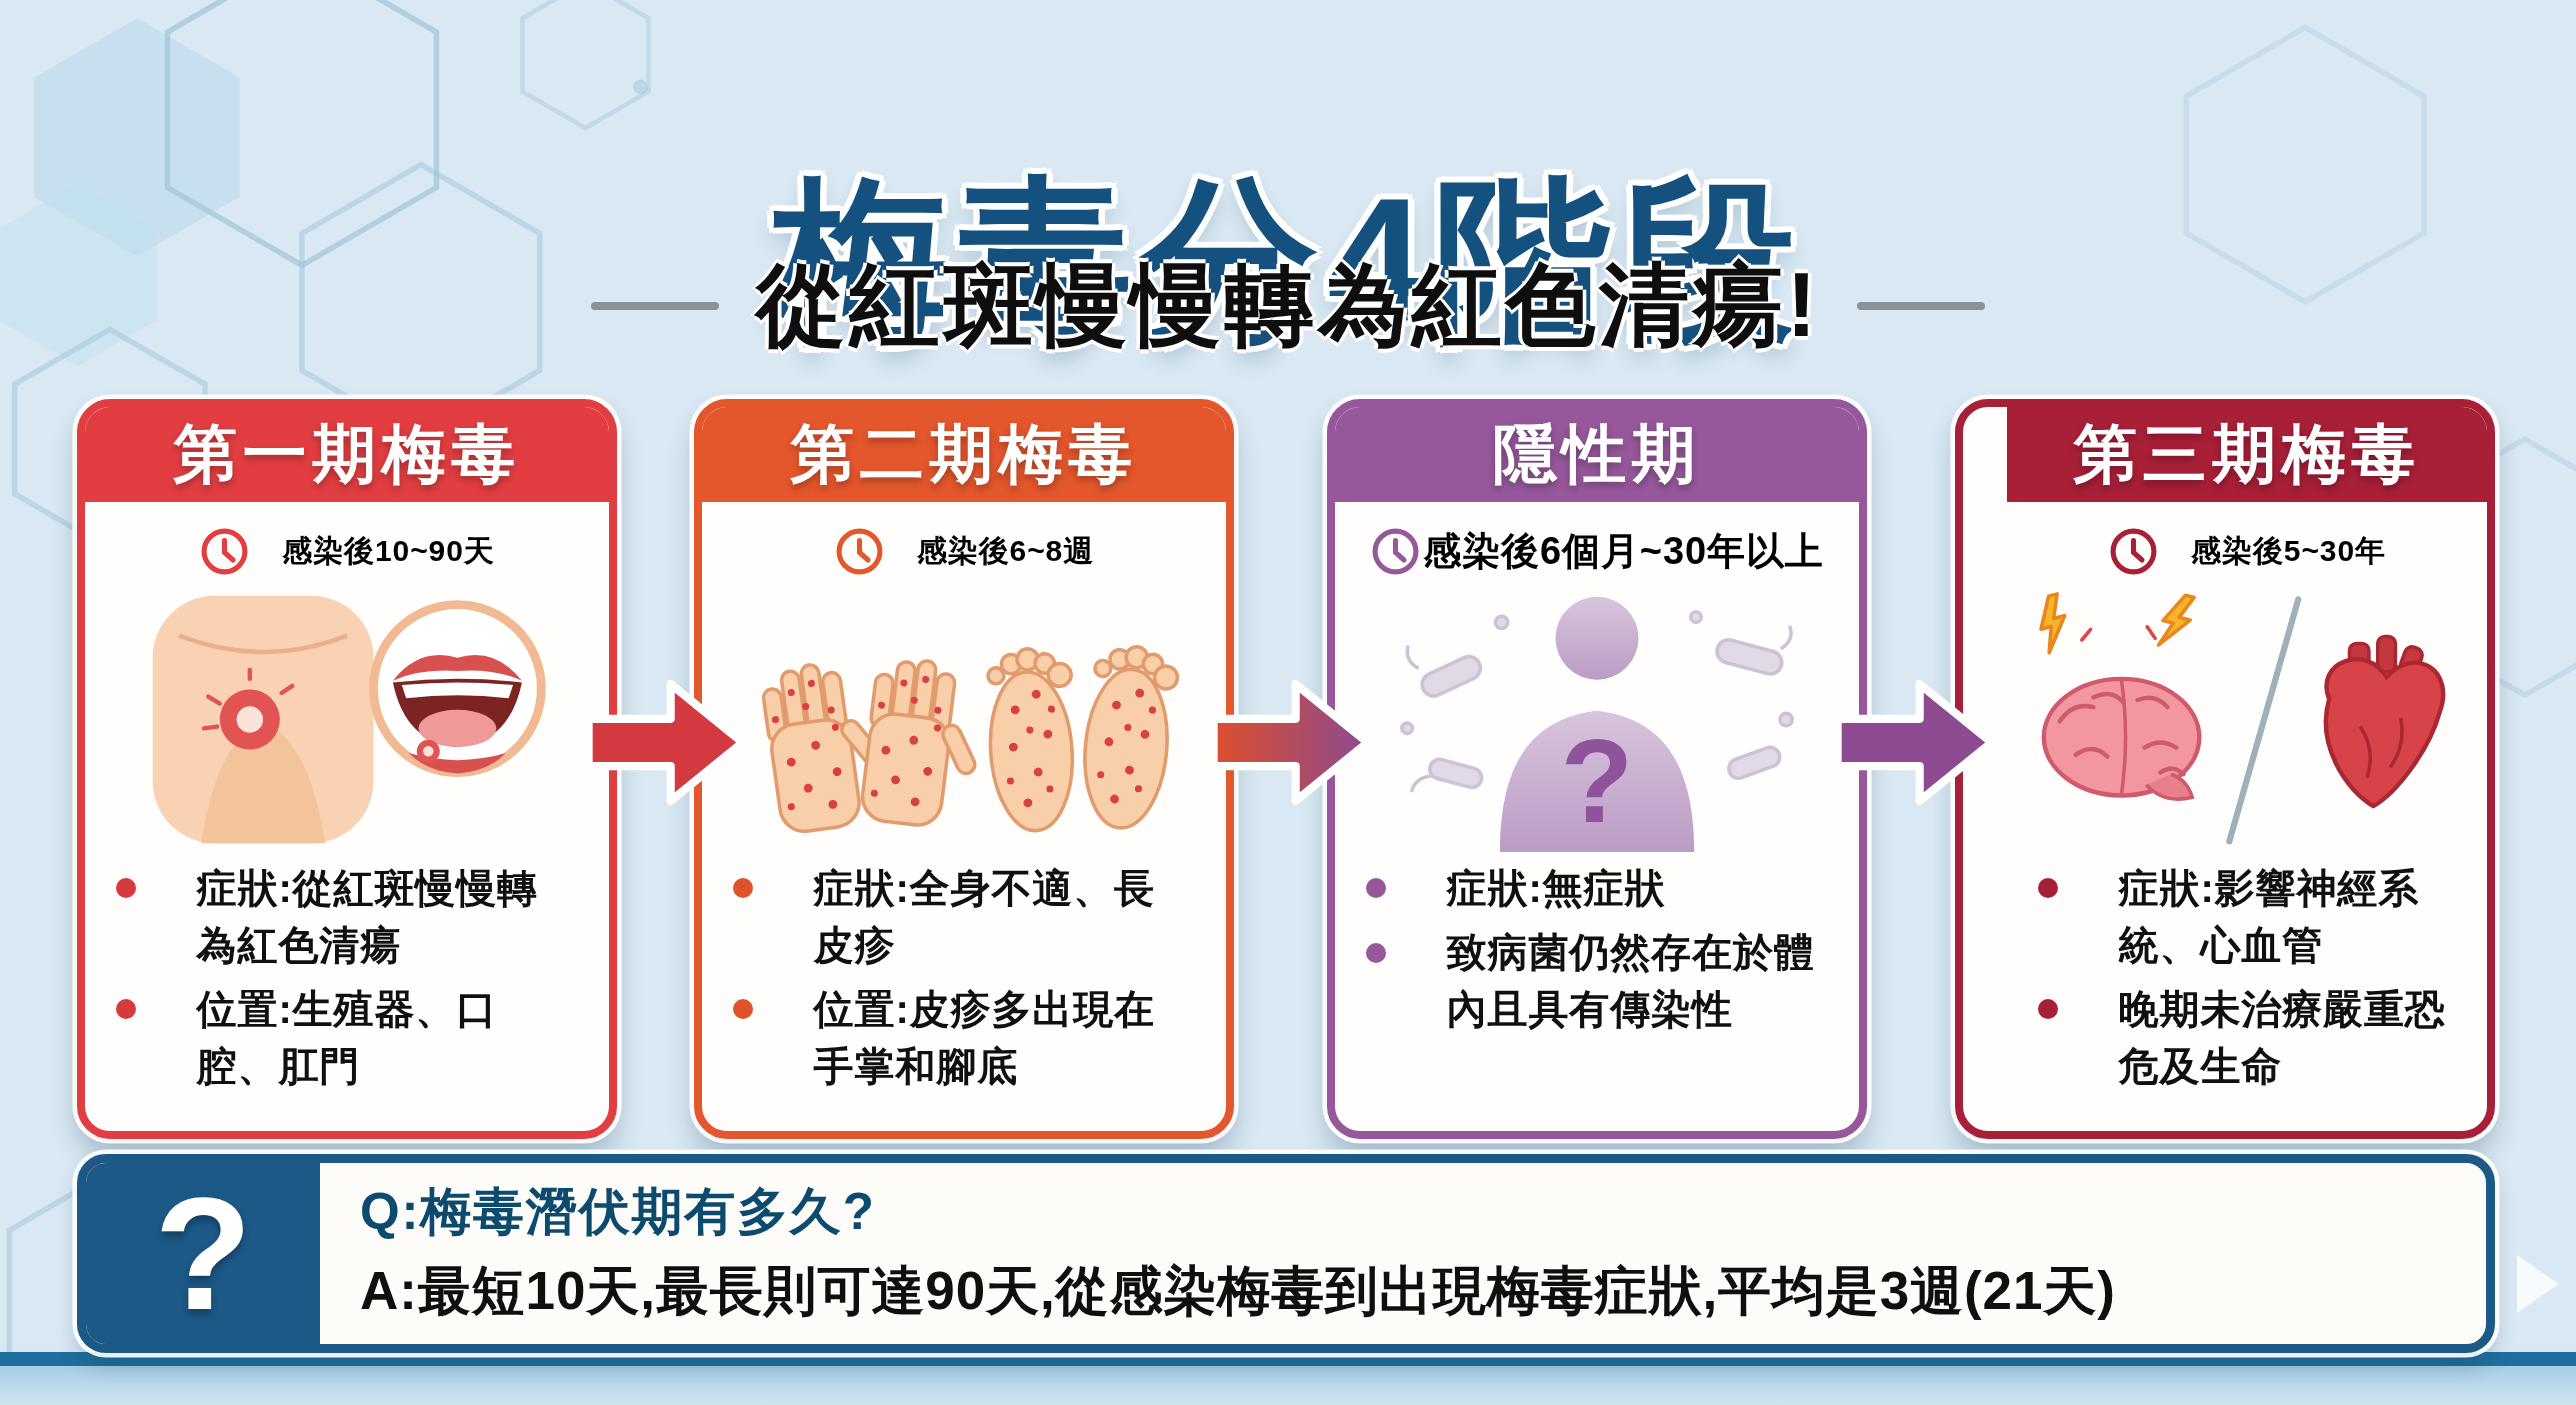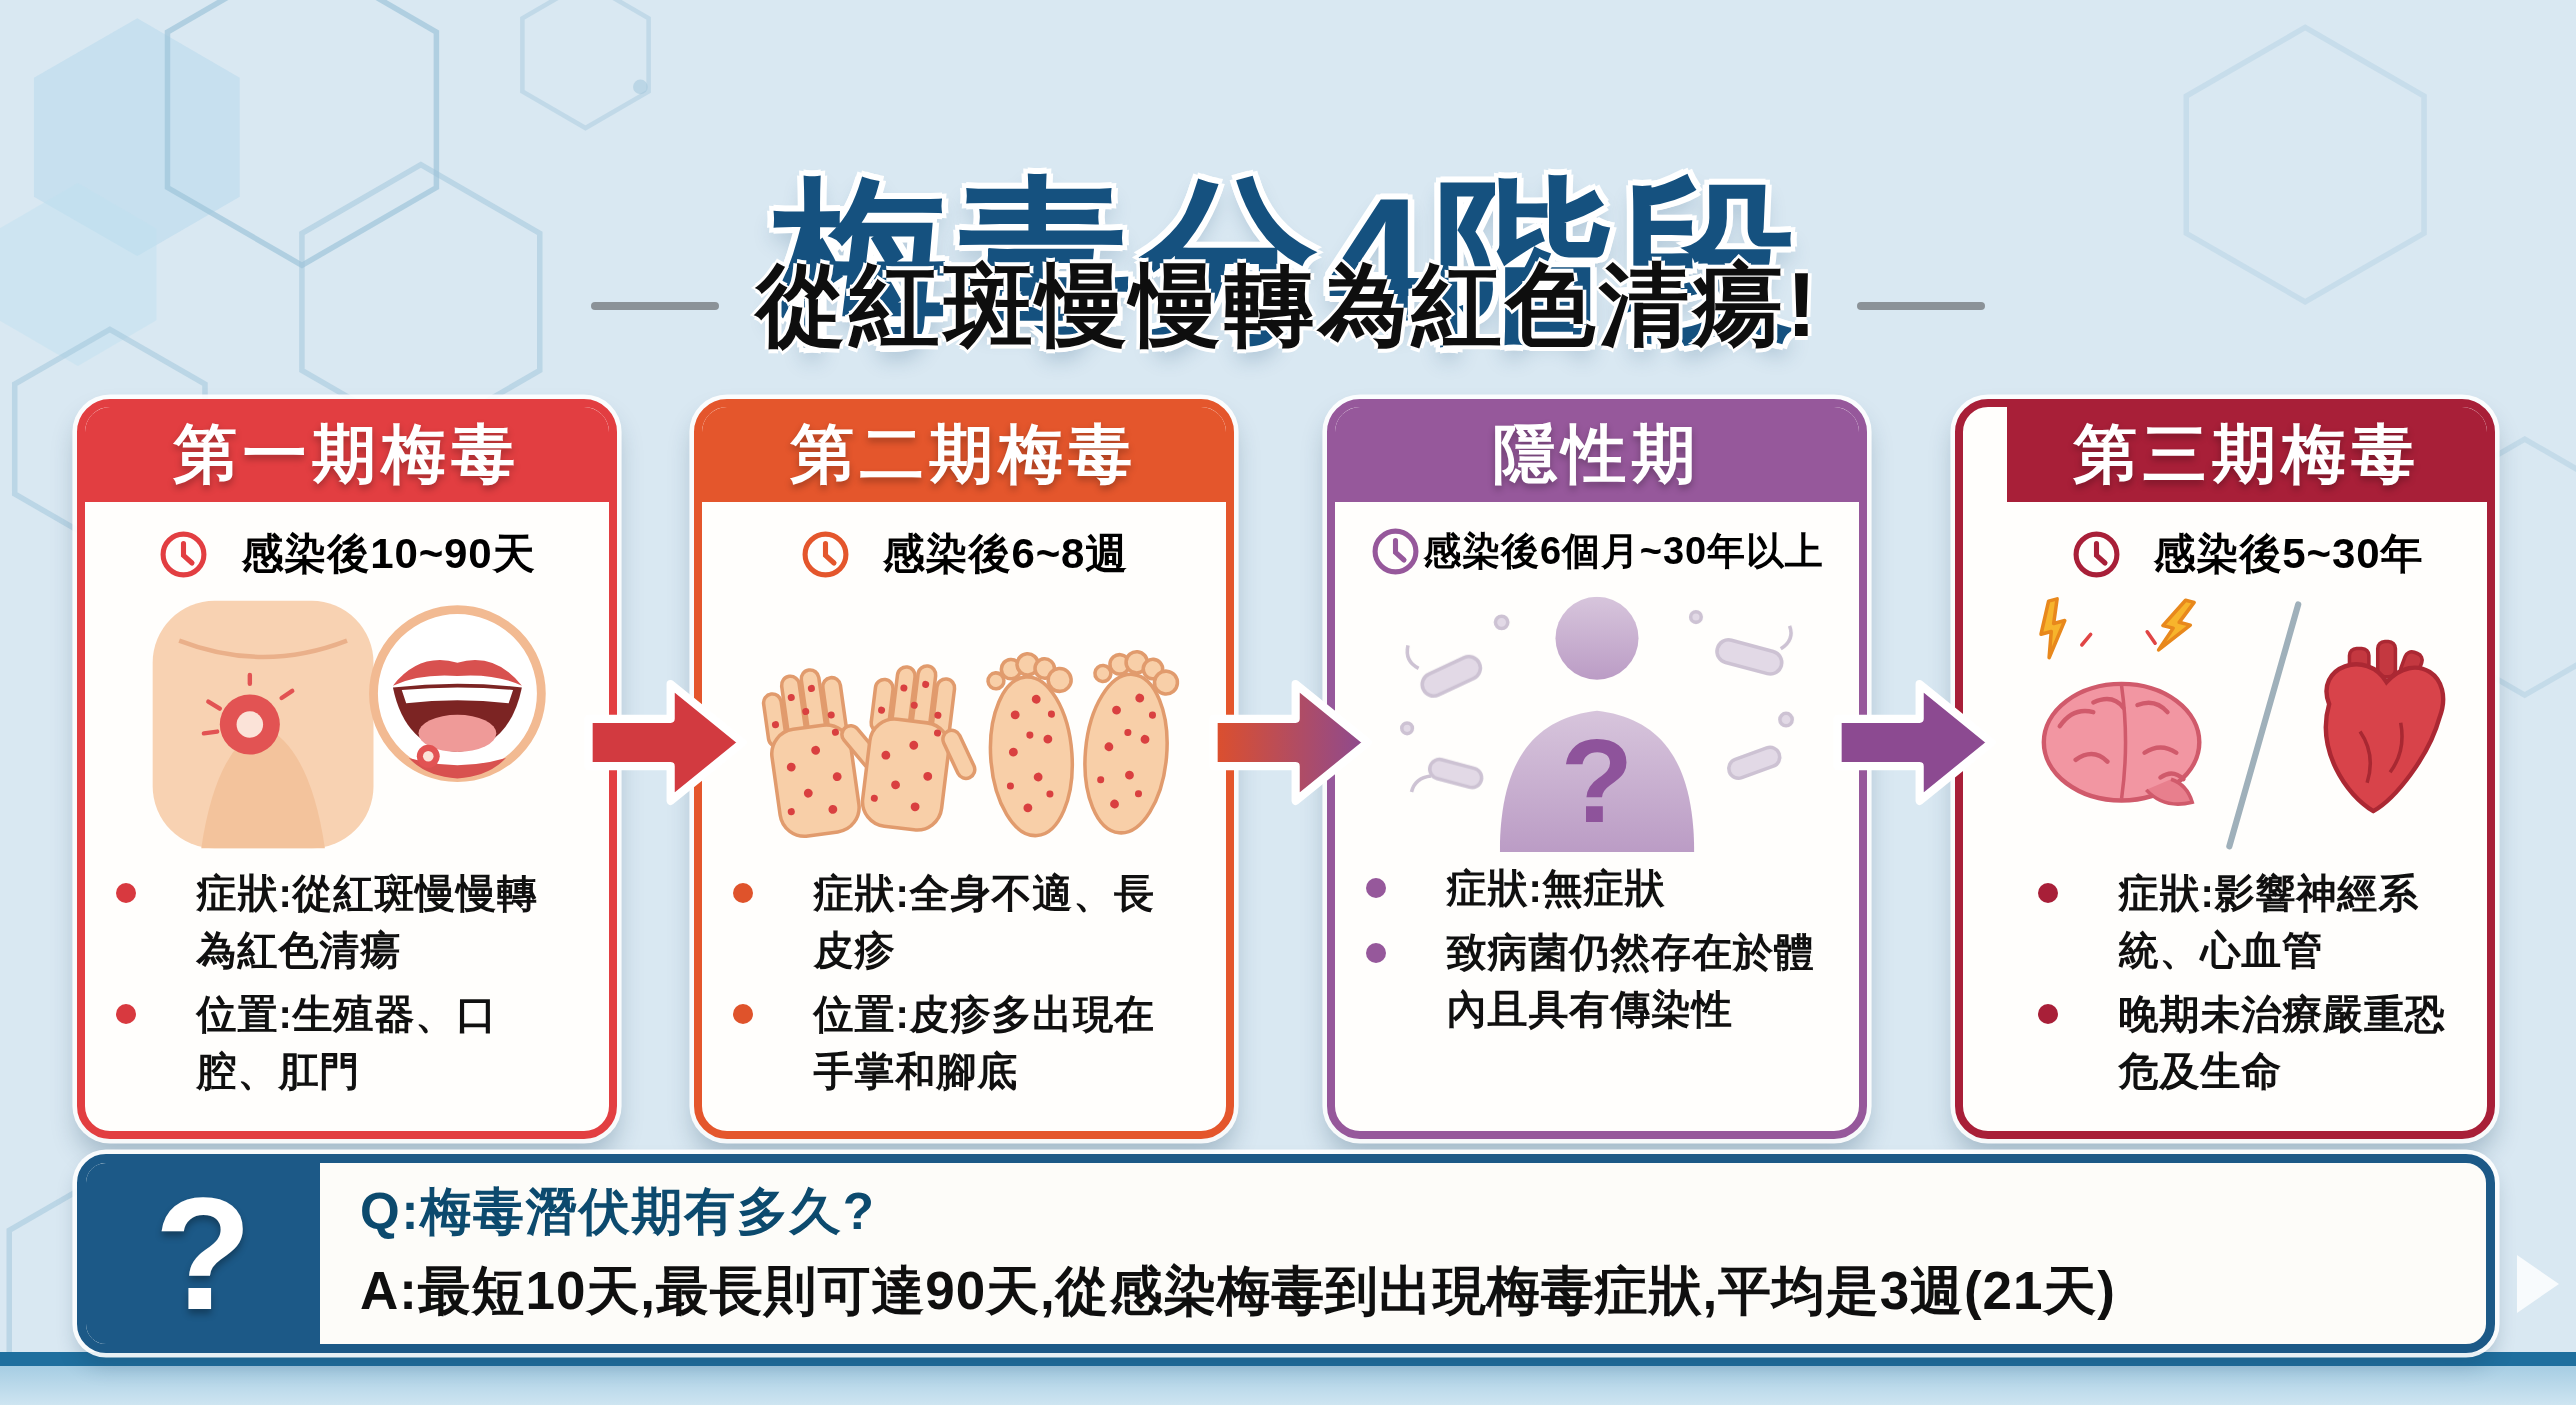--- a/index.html
+++ b/index.html
@@ -42,21 +42,21 @@
     height:95px;line-height:95px;text-align:center;color:#fff;
     font-size:64px;font-weight:900;letter-spacing:5.5px;
     text-shadow:0 3.7px 7.3px rgba(0,0,0,.28);
   }
   .c1 .card-header{background:#e23e41;}
   .c2 .card-header{background:#e4562c;}
   .c3 .card-header{background:#96589b;}
   .c4 .card-header{background:#a81f38;}
   .time-row{
     margin-top:24px;display:flex;align-items:center;justify-content:center;gap:32px;
-    font-size:42px;font-weight:900;color:#000;letter-spacing:0.9px;
+    font-size:30px;font-weight:900;color:#000;letter-spacing:0.9px;
   }
   .c3 .time-row{font-size:38px;gap:2px;}
   .clock{width:51px;height:51px;flex:none;}
   .clock circle,.clock path{fill:none;stroke-width:6;stroke-linecap:round;}
   .c1 .clock circle,.c1 .clock path{stroke:#e23e41;}
   .c2 .clock circle,.c2 .clock path{stroke:#e4562c;}
   .c3 .clock circle,.c3 .clock path{stroke:#96589b;}
   .c4 .clock circle,.c4 .clock path{stroke:#a81f38;}
   .illo{height:274px;margin-top:5.5px;display:flex;align-items:center;justify-content:center;}
   .illo svg{width:476px;height:265px;}

